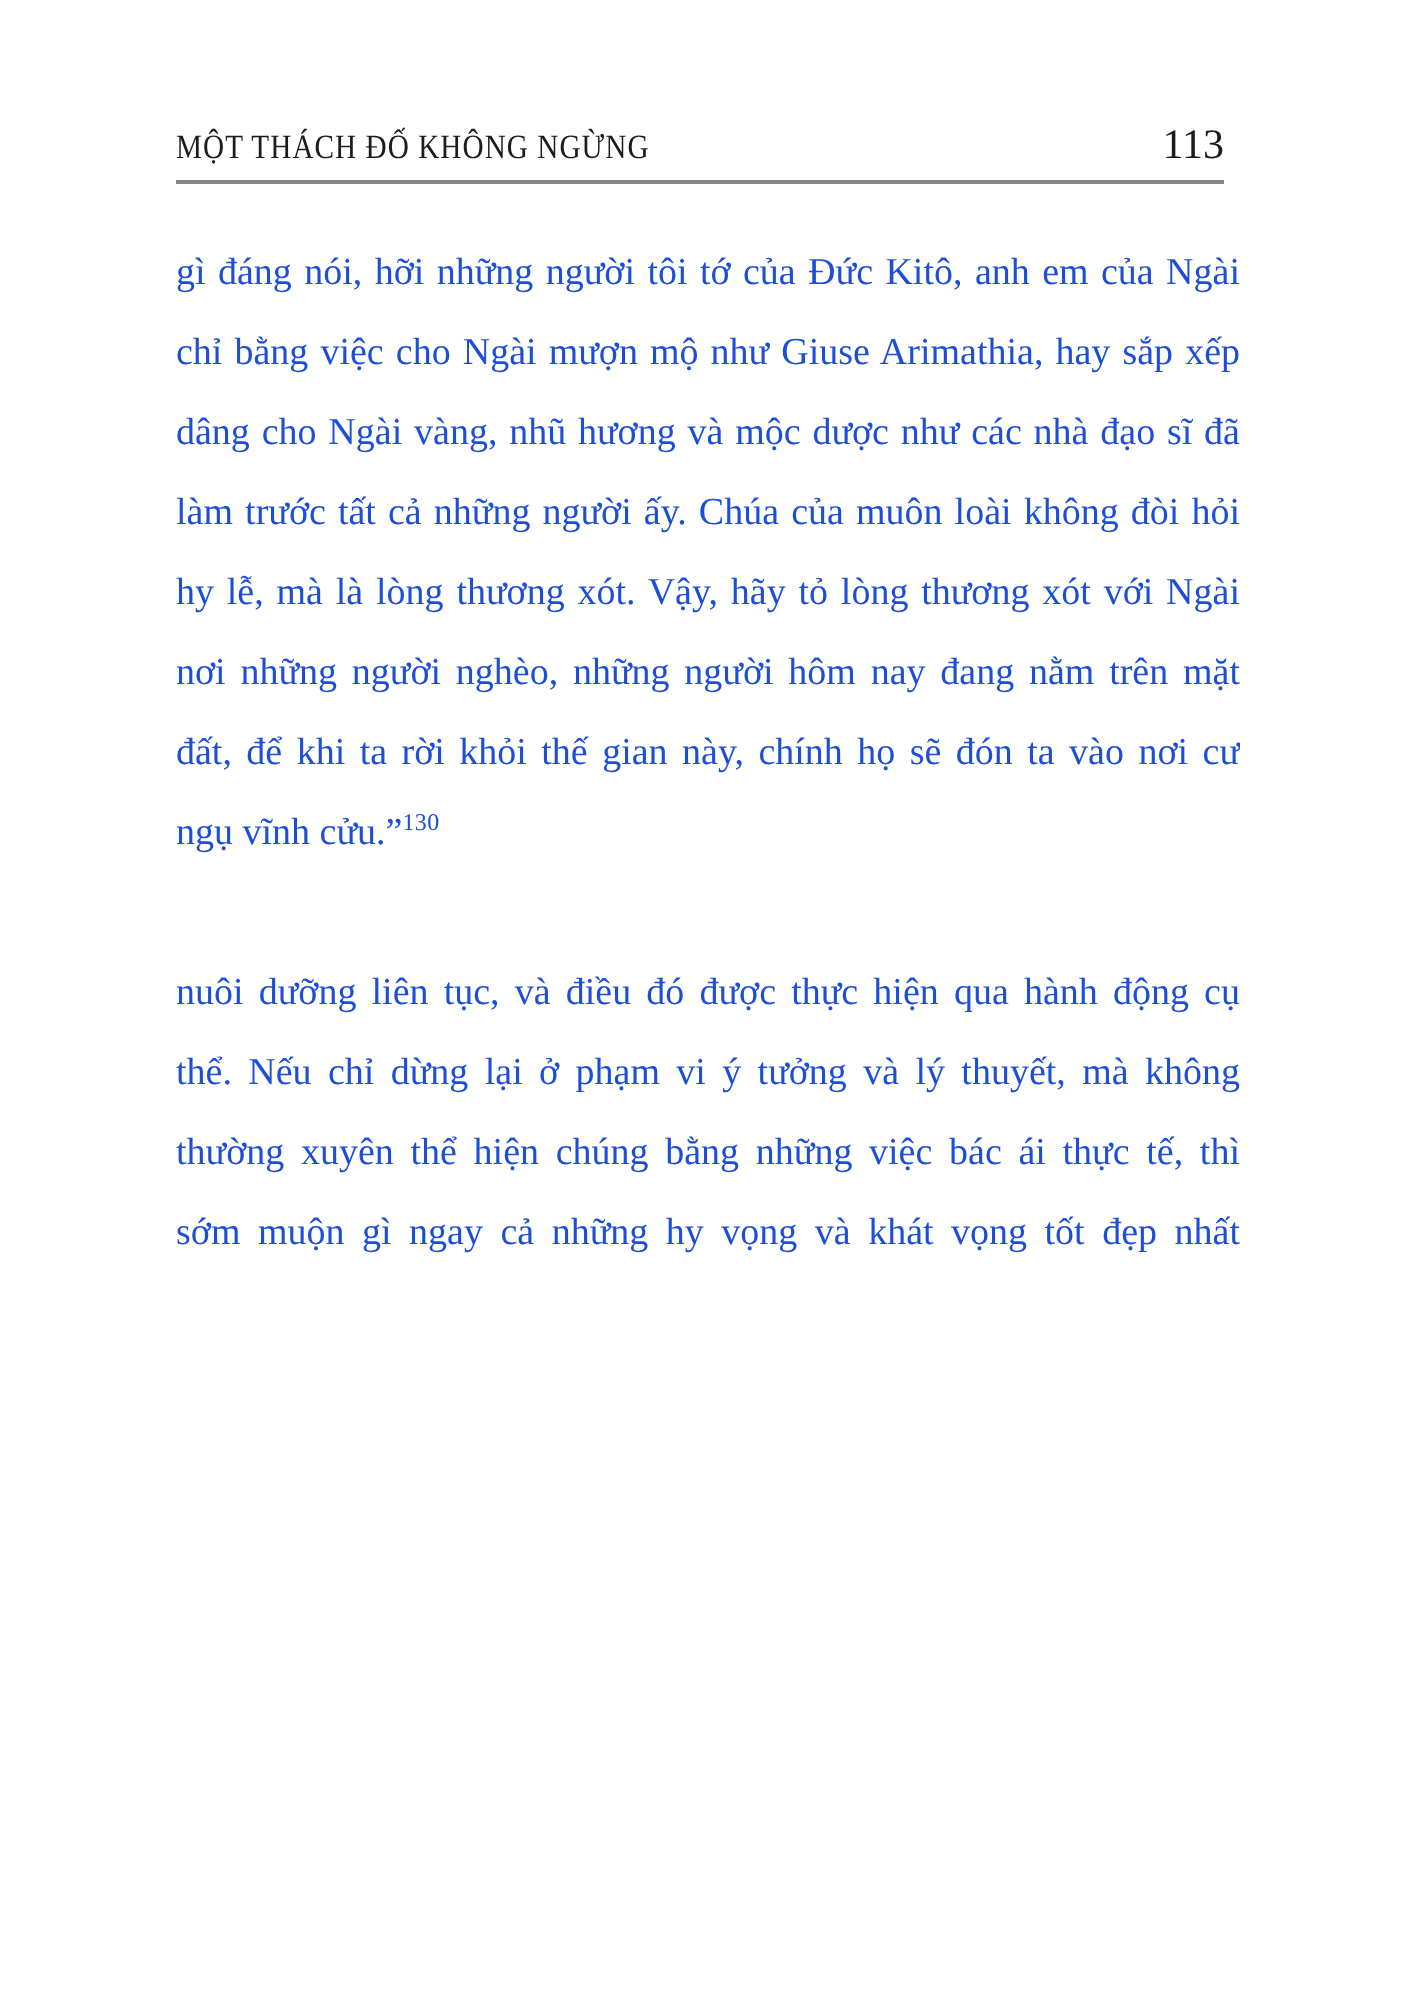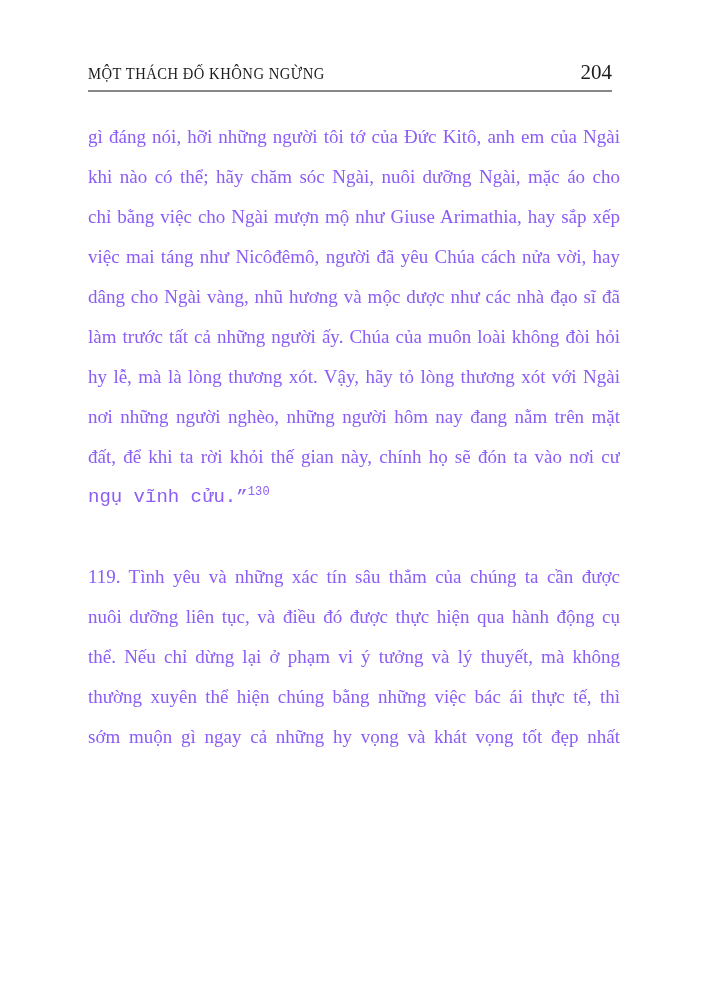--- a/index.html
+++ b/index.html
@@ -46,75 +46,71 @@
     height: 2px;
     background: #878787;
   }
   .content {
     position: absolute;
     left: 88px;
     top: 117px;
     width: 532px;
     font-size: 19px;
     line-height: 40px;
-    color: #8b5cf6;
+    color: #1d4ed8;
   }
   .paragraph { margin: 0; padding: 0; }
   .para-2 { margin-top: 40px; }
   .line {
     height: 40px;
     overflow: hidden;
     text-align: justify;
     text-align-last: justify;
     text-justify: inter-word;
     white-space: normal;
   }
   .line.last {
     text-align: center;
     text-align-last: left;
-    font-family: Liberation Mono, monospace;
   }
   .footnote-ref {
     font-size: 12px;
     line-height: 0;
     vertical-align: 7px;
     letter-spacing: 0.2px;
   }
 </style>
 </head>
 <body>
 
 <div class="page">
 
   <div class="running-header">
     <span class="header-title">MỘT THÁCH ĐỐ KHÔNG NGỪNG</span>
-    <span class="page-number">204</span>
+    <span class="page-number">113</span>
   </div>
 
   <div class="header-rule"></div>
 
   <div class="content">
 
     <div class="paragraph">
       <div class="line">gì đáng nói, hỡi những người tôi tớ của Đức Kitô, anh em của Ngài</div>
-      <div class="line">khi nào có thể; hãy chăm sóc Ngài, nuôi dưỡng Ngài, mặc áo cho</div>
       <div class="line">chỉ bằng việc cho Ngài mượn mộ như Giuse Arimathia, hay sắp xếp</div>
-      <div class="line">việc mai táng như Nicôđêmô, người đã yêu Chúa cách nửa vời, hay</div>
       <div class="line">dâng cho Ngài vàng, nhũ hương và mộc dược như các nhà đạo sĩ đã</div>
       <div class="line">làm trước tất cả những người ấy. Chúa của muôn loài không đòi hỏi</div>
       <div class="line">hy lễ, mà là lòng thương xót. Vậy, hãy tỏ lòng thương xót với Ngài</div>
       <div class="line">nơi những người nghèo, những người hôm nay đang nằm trên mặt</div>
       <div class="line">đất, để khi ta rời khỏi thế gian này, chính họ sẽ đón ta vào nơi cư</div>
       <div class="line last">
         <span>ngụ vĩnh cửu.”</span><sup class="footnote-ref">130</sup>
       </div>
     </div>
 
     <div class="paragraph para-2">
-      <div class="line">119. Tình yêu và những xác tín sâu thẳm của chúng ta cần được</div>
       <div class="line">nuôi dưỡng liên tục, và điều đó được thực hiện qua hành động cụ</div>
       <div class="line">thể. Nếu chỉ dừng lại ở phạm vi ý tưởng và lý thuyết, mà không</div>
       <div class="line">thường xuyên thể hiện chúng bằng những việc bác ái thực tế, thì</div>
       <div class="line">sớm muộn gì ngay cả những hy vọng và khát vọng tốt đẹp nhất</div>
     </div>
 
   </div>
 
 </div>
 

